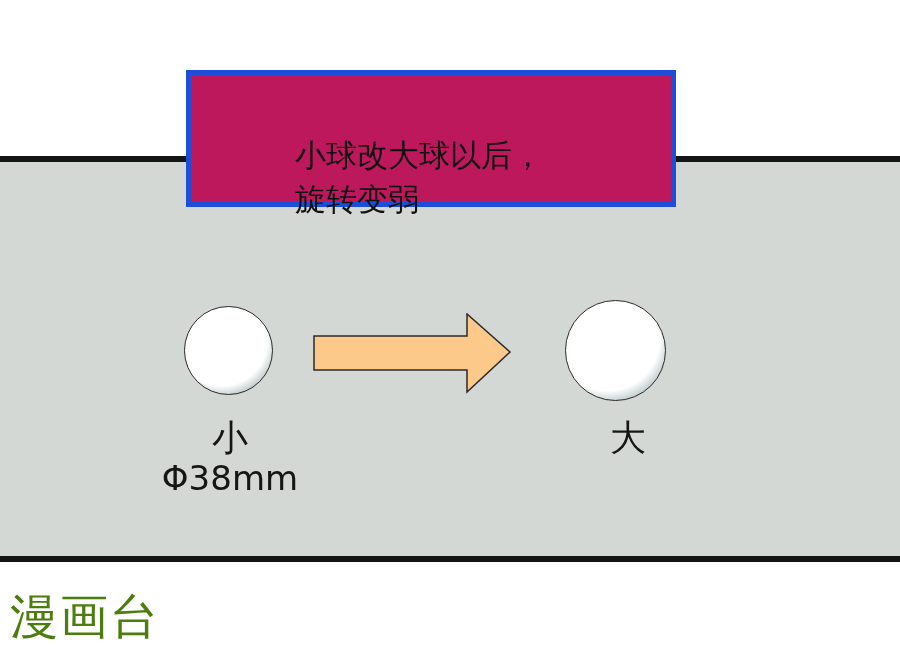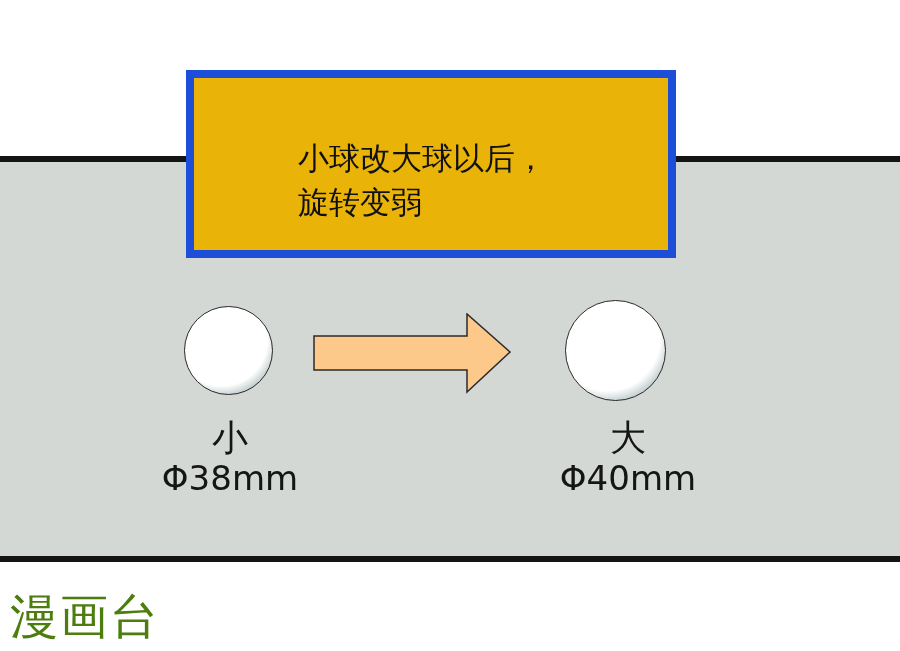--- a/index.html
+++ b/index.html
@@ -1,21 +1,21 @@
 <!DOCTYPE html>
 <html><head>
 <meta charset="utf-8">
 <style>
   html, body { margin:0; padding:0; }
   body { width:900px; height:651px; background:#ffffff; position:relative; overflow:hidden;
          font-family:"DejaVu Sans", sans-serif; }
   .panel { position:absolute; left:-10px; top:156px; width:920px; height:394px;
            background:#d4d8d5; border-top:6px solid #141414; border-bottom:6px solid #141414; }
-  .caption-box { position:absolute; left:186px; top:70px; width:490px; height:188px;
-                 background:#eab308; border:8px solid #1d4ed8; box-sizing:border-box; }
+  .caption-box { position:absolute; left:186px; top:70px; width:490px; height:137px;
+                 background:#be185d; border:5px solid #1d4ed8; box-sizing:border-box; }
   .caption-text { position:absolute; left:104px; top:58px; font-size:31px; line-height:44px;
                   color:#111; white-space:pre-line; }
   .ball { position:absolute; border-radius:50%; border:1.5px solid #2a2a2a; box-sizing:border-box;
           background: radial-gradient(circle at 42% 38%, #ffffff 0%, #ffffff 62%, #b9c6c6 78%, #a9b8b8 100%); }
   .ball.small { left:184px; top:306px; width:89px; height:89px; }
   .ball.big { left:565px; top:300px; width:101px; height:101px; }
   .arrow { position:absolute; left:313px; top:313px; }
   .label { position:absolute; color:#151515; text-align:center; }
   .label .size { font-size:36px; line-height:40px; display:block; }
   .label .dim { font-size:34px; line-height:40px; display:block;text-align:center; }
@@ -42,16 +42,15 @@
 
 <div class="ball big"></div>
 
 <div class="label small">
   <span class="size">小</span>
   <span class="dim">Φ38mm</span>
 </div>
 
 <div class="label big">
   <span class="size">大</span>
-  <span class="dim">Φ40mm</span>
 </div>
 
 <div class="watermark">漫画台</div>
 
 </body></html>

